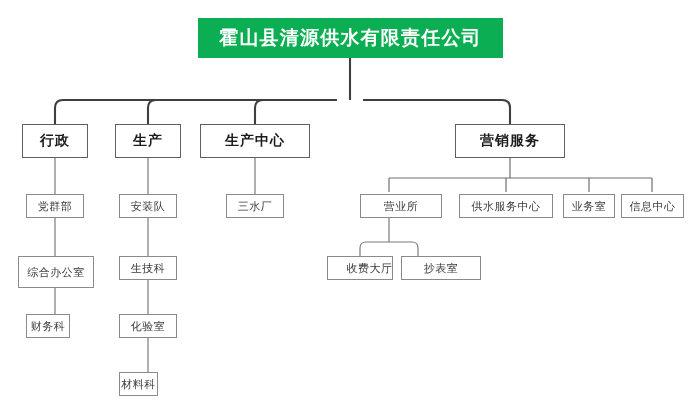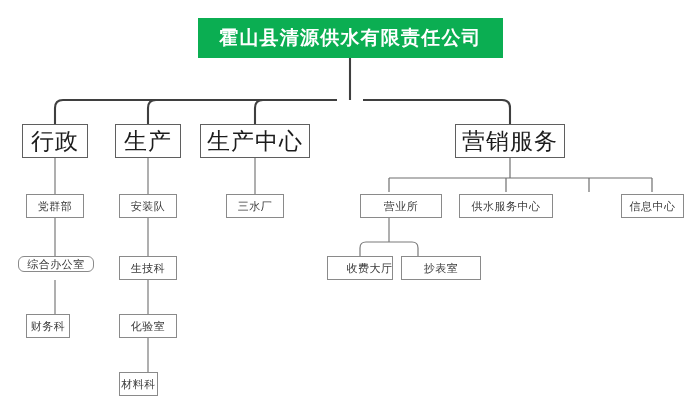--- a/index.html
+++ b/index.html
@@ -25,22 +25,22 @@
     background:#0bae52;
     border:none;
     color:#ffffff;
     font-size:19px;
     font-weight:bold;
     letter-spacing:1.2px;
   }
   .node.lvl2{
     border-color:#5f5f5f;
     border-width:1.8px;
-    font-size:23px;
-    font-weight:normal;
+    font-size:14px;
+    font-weight:bold;
     letter-spacing:1px;
   }
   .node.lvl3{
     border-color:#8a8a8a;
     border-width:1.2px;
     font-size:11px;
     color:#3a3a3a;
     font-family:Liberation Mono, monospace;
   }
   .node.lvl4{
@@ -109,23 +109,24 @@
   <div class="node lvl2" style="left:22px;top:124px;width:66px;height:34px;">行政</div>
   <div class="node lvl2" style="left:115px;top:124px;width:66px;height:34px;">生产</div>
   <div class="node lvl2" style="left:200px;top:124px;width:110px;height:34px;">生产中心</div>
   <div class="node lvl2" style="left:455px;top:124px;width:110px;height:34px;">营销服务</div>
 
   <div class="node lvl3" style="left:26px;top:194px;width:58px;height:24px;">党群部</div>
   <div class="node lvl3" style="left:119px;top:194px;width:58px;height:24px;">安装队</div>
   <div class="node lvl3" style="left:226px;top:194px;width:58px;height:24px;">三水厂</div>
   <div class="node lvl3" style="left:360px;top:194px;width:82px;height:24px;">营业所</div>
   <div class="node lvl3" style="left:459px;top:194px;width:94px;height:24px;">供水服务中心</div>
+  <div class="node lvl3" style="left:563px;top:194px;width:52px;height:24px;">业务室</div>
   <div class="node lvl3" style="left:621px;top:194px;width:63px;height:24px;">信息中心</div>
 
-  <div class="node lvl3" style="left:18px;top:256px;width:76px;height:16px;border-radius:6px;">综合办公室</div>
+  <div class="node lvl3" style="left:18px;top:256px;width:76px;height:32px;">综合办公室</div>
   <div class="node lvl3" style="left:26px;top:314px;width:44px;height:24px;">财务科</div>
   <div class="node lvl3" style="left:119px;top:256px;width:58px;height:24px;">生技科</div>
   <div class="node lvl3" style="left:119px;top:314px;width:58px;height:24px;">化验室</div>
   <div class="node lvl3" style="left:119px;top:372px;width:39px;height:24px;">材料科</div>
 
   <div class="node lvl4" style="left:327px;top:256px;width:66px;height:24px;padding-left:19px;">收费大厅</div>
   <div class="node lvl4" style="left:401px;top:256px;width:80px;height:24px;">抄表室</div>
 
 </div>
 

